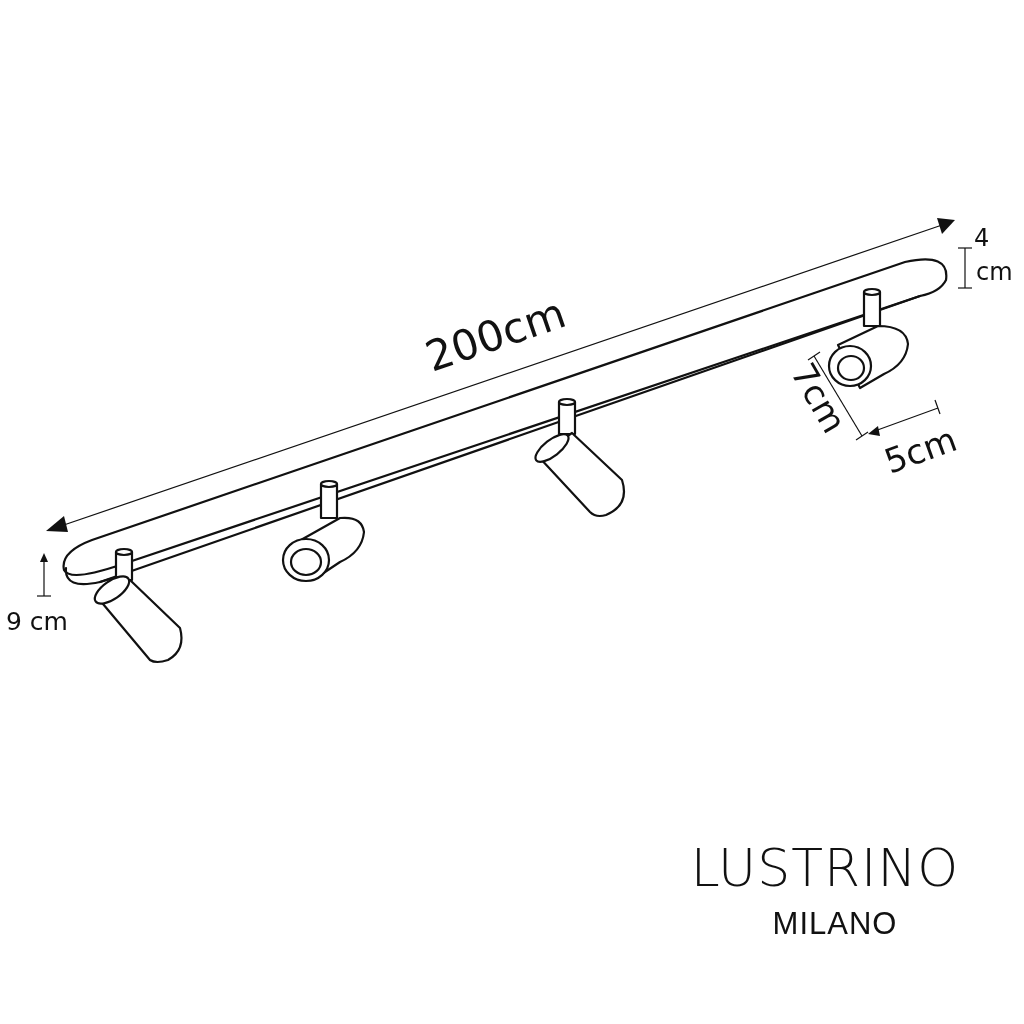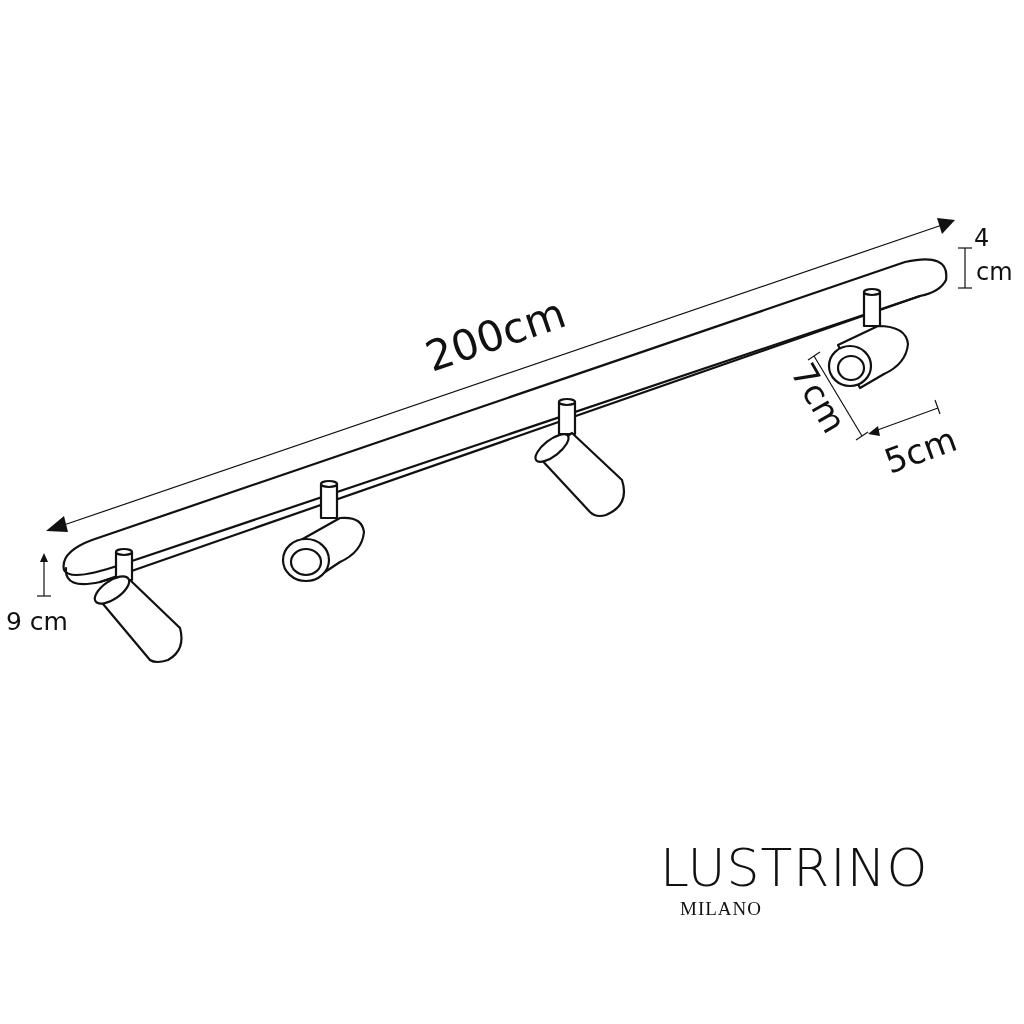--- a/index.html
+++ b/index.html
@@ -2,23 +2,23 @@
 <html><head>
 <meta charset="utf-8">
 <style>
   html, body { margin:0; padding:0; background:#ffffff; }
   body { width:1024px; height:1024px; position:relative; overflow:hidden; font-family:"DejaVu Sans", sans-serif; }
   svg { position:absolute; left:0; top:0; }
   .stroke { fill:none; stroke:#111; stroke-width:2.2; stroke-linejoin:round; stroke-linecap:round; }
   .fillw { fill:#fff; stroke:#111; stroke-width:2.2; stroke-linejoin:round; }
   .thin { fill:none; stroke:#111; stroke-width:1.2; }
   .dimtext { font-family:"DejaVu Sans", sans-serif; fill:#111; }
-  .brand { position:absolute; left:660px; top:838px; width:330px; text-align:left; color:#111; }
+  .brand { position:absolute; left:660px; top:838px; width:330px; text-align:center; color:#111; }
   .brand-name { font-family:"DejaVu Sans", sans-serif; font-size:52px; font-weight:300; letter-spacing:1px; line-height:60px; }
-  .brand-sub { font-family:Liberation Serif, serif; font-size:19px; letter-spacing:1px; margin-top:0; padding-left:20px;}
+  .brand-sub { font-family:Liberation Sans, sans-serif; font-size:31px; letter-spacing:1px; margin-top:8px; padding-left:20px;}
 </style>
 </head>
 <body>
 
 <svg width="1024" height="1024" viewBox="0 0 1024 1024">
 
   <g>
     <line class="thin" x1="58" y1="527" x2="945" y2="224"></line>
     <polygon points="46,531 64,516 68,532" fill="#111"></polygon>
     <polygon points="955,220 937,218 942,234" fill="#111"></polygon>

